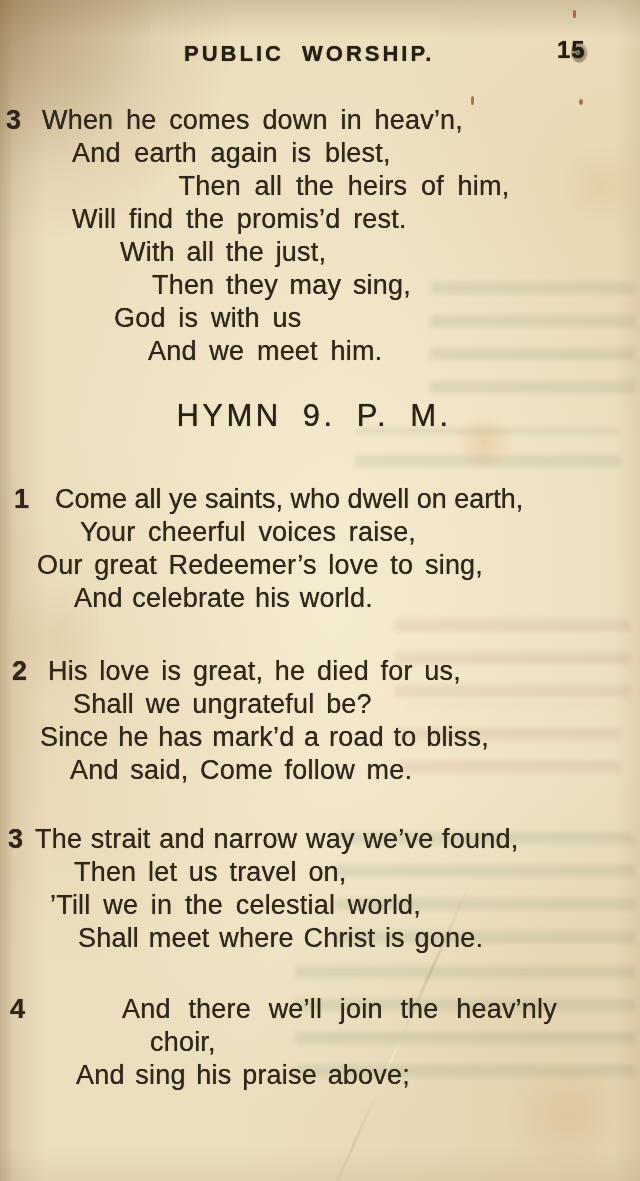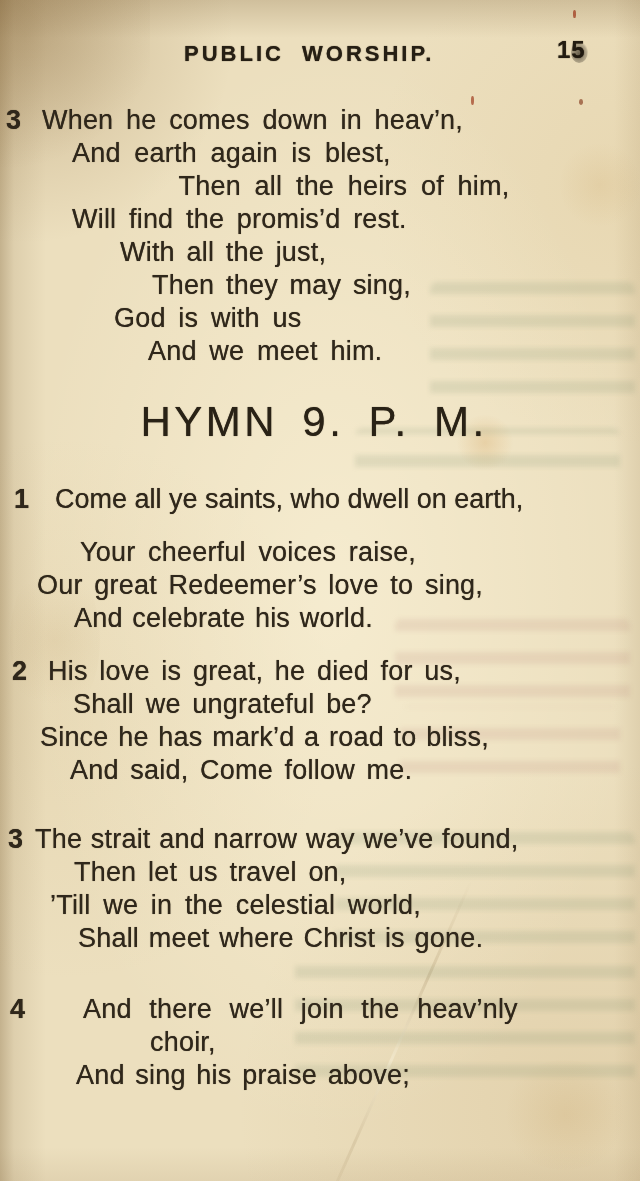--- a/index.html
+++ b/index.html
@@ -36,21 +36,21 @@
   .pagenum{
     position:absolute;top:36px;left:557px;font-size:24px;font-weight:bold;color:#241d12;
     letter-spacing:1px;text-shadow:0 0 1px rgba(35,27,12,0.9);
   }
   .pagenum-smudge{
     position:absolute;top:42px;left:571px;width:17px;height:21px;border-radius:50% 45% 55% 50%;
     background:radial-gradient(ellipse at 45% 55%, rgba(28,22,14,0.62), rgba(28,22,14,0.25) 60%, transparent 75%);
   }
   .hymn-heading{
     position:absolute;top:398px;left:0;width:628px;text-align:center;
-    font-size:42px;letter-spacing:3.5px;word-spacing:9px;color:#292216;
+    font-size:31px;letter-spacing:3.5px;word-spacing:9px;color:#292216;
     text-shadow:0 0 0.8px rgba(40,30,15,0.9);white-space:nowrap;
   }
   .bleed{position:absolute;filter:blur(2.5px);border-radius:8px;pointer-events:none;}
   .bleed.green{background:repeating-linear-gradient(0deg, transparent 0 7px, rgba(122,142,108,0.16) 7px 19px, transparent 19px 33px);}
   .bleed.pink{background:repeating-linear-gradient(0deg, transparent 0 7px, rgba(178,120,110,0.14) 7px 19px, transparent 19px 33px);}
   .speck{position:absolute;border-radius:45%;}
   .stain{position:absolute;border-radius:50%;pointer-events:none;}
   .crease{
     position:absolute;left:470px;top:880px;width:3px;height:360px;
     background:linear-gradient(180deg, transparent, rgba(130,100,55,0.18) 30%, rgba(255,250,230,0.35) 55%, rgba(130,100,55,0.14) 80%, transparent);
@@ -98,21 +98,21 @@
     <div class="line" style="margin-left:152px;word-spacing:4px;">Then they may sing,</div>
     <div class="line" style="margin-left:114px;word-spacing:5px;">God is with us</div>
     <div class="line" style="margin-left:148px;word-spacing:5px;">And we meet him.</div>
   </div>
 
   <div class="hymn-heading">HYMN 9. P. M.</div>
 
   <div class="stanza" style="top:483px;">
     <span class="vnum" style="left:14px;">1</span>
     <div class="line" style="margin-left:55px;word-spacing:0px;letter-spacing:0px;">Come all ye saints, who dwell on earth,</div>
-    <div class="line" style="margin-left:80px;word-spacing:5px;margin-top:20px;">Your cheerful voices raise,</div>
+    <div class="line" style="margin-left:80px;word-spacing:5px;">Your cheerful voices raise,</div>
     <div class="line" style="margin-left:37px;word-spacing:4px;">Our great Redeemer’s love to sing,</div>
     <div class="line" style="margin-left:74px;word-spacing:2px;">And celebrate his world.</div>
   </div>
 
   <div class="stanza" style="top:655px;">
     <span class="vnum" style="left:12px;">2</span>
     <div class="line" style="margin-left:48px;word-spacing:4px;">His love is great, he died for us,</div>
     <div class="line" style="margin-left:73px;word-spacing:4px;">Shall we ungrateful be?</div>
     <div class="line" style="margin-left:40px;word-spacing:2px;">Since he has mark’d a road to bliss,</div>
     <div class="line" style="margin-left:70px;word-spacing:4px;">And said, Come follow me.</div>
@@ -121,18 +121,18 @@
   <div class="stanza" style="top:823px;">
     <span class="vnum" style="left:8px;">3</span>
     <div class="line" style="margin-left:35px;word-spacing:1px;">The strait and narrow way we’ve found,</div>
     <div class="line" style="margin-left:74px;word-spacing:4px;">Then let us travel on,</div>
     <div class="line" style="margin-left:50px;word-spacing:5px;">’Till we in the celestial world,</div>
     <div class="line" style="margin-left:78px;word-spacing:2px;">Shall meet where Christ is gone.</div>
   </div>
 
   <div class="stanza" style="top:993px;">
     <span class="vnum" style="left:10px;">4</span>
-    <div class="line" style="margin-left:83px;word-spacing:10px;">And there we’ll join the heav’nly</div>
+    <div class="line" style="margin-left:39px;word-spacing:10px;text-align:center;">And there we’ll join the heav’nly</div>
     <div class="line" style="margin-left:150px;word-spacing:4px;">choir,</div>
     <div class="line" style="margin-left:76px;word-spacing:3px;">And sing his praise above;</div>
   </div>
 
 </div>
 
 </body></html>

